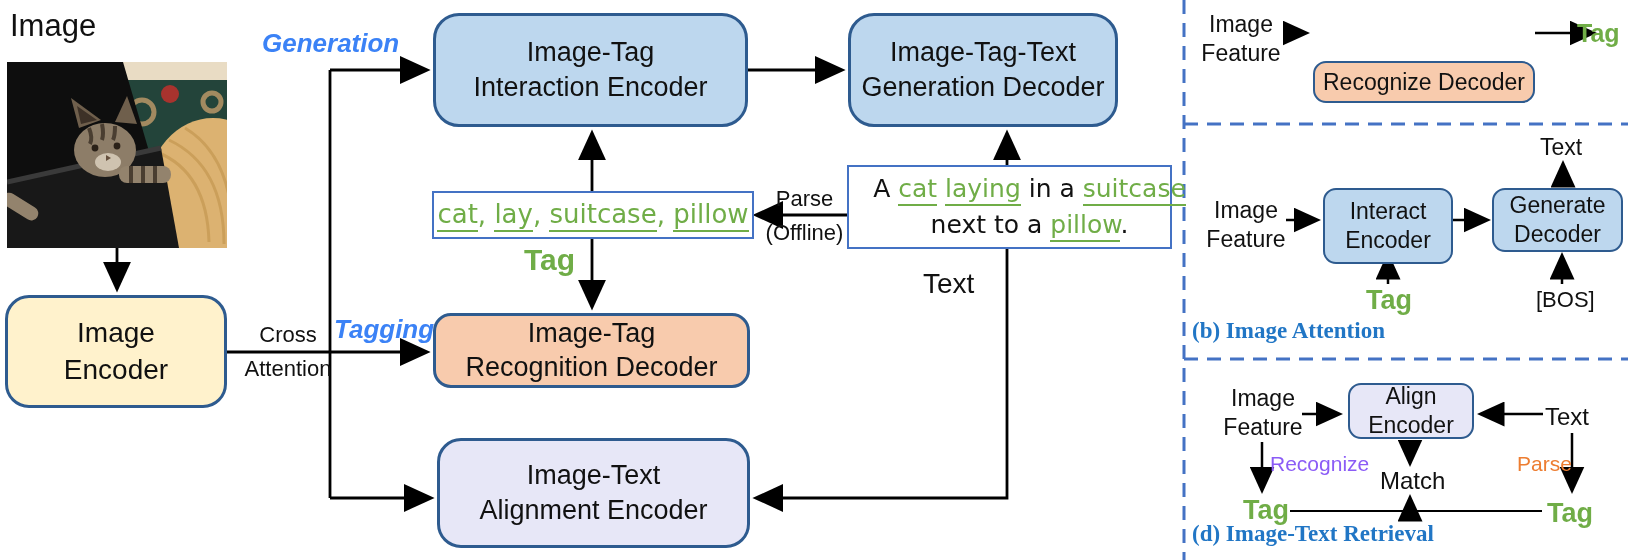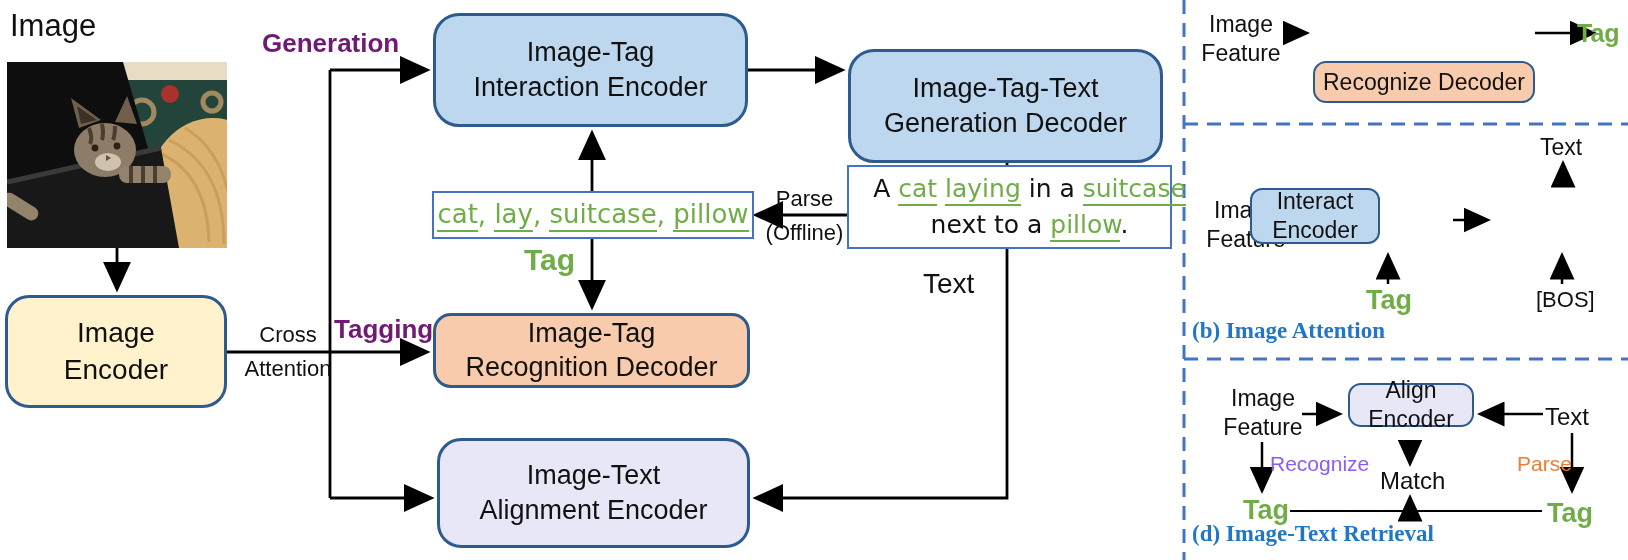--- a/index.html
+++ b/index.html
@@ -9,21 +9,21 @@
   .box{position:absolute;display:flex;flex-direction:column;align-items:center;justify-content:center;
        text-align:center;border:3px solid #2e5b8f;box-sizing:border-box;line-height:1.3;}
   .blue{background:#bdd7ee;}
   .orange{background:#f8cbad;}
   .yellow{background:#fff2cc;}
   .lav{background:#e7e7f7;}
   .whitebox{background:#fff;border:2px solid #4472c4;}
   .big{font-size:27px;border-radius:26px;}
   .mid{font-size:26px;border-radius:18px;}
   .small{font-size:23px;border-radius:13px;border-width:2.5px;line-height:1.25;}
-  .branch{position:absolute;color:#701a75;font-weight:bold;font-size:26px;}
+  .branch{position:absolute;color:#3b82f6;font-weight:bold;font-size:26px;font-style:italic;}
   .glabel{color:#70ad47;font-weight:bold;}
   .caption{position:absolute;font-family:"Liberation Serif",serif;font-weight:bold;
            font-size:23px;color:#2176c5;white-space:nowrap;}
   .plain{position:absolute;font-size:23px;text-align:center;line-height:1.25;}
   .tagword{color:#70ad47;border-bottom:2.5px solid #70ad47;padding-bottom:1px;white-space:pre;}
   .comic{font-family:"DejaVu Sans",sans-serif;}
   .comic span{white-space:pre;}
   .cap-line{line-height:36px;}
   #tag-strip{position:absolute;display:flex;align-items:center;justify-content:center;
              color:#70ad47;font-size:26px;}
@@ -141,21 +141,21 @@
   </div>
 
   <div class="branch" style="left:262px;top:28px;">Generation</div>
   <div class="branch" style="left:334px;top:314px;">Tagging</div>
 
   <div class="box blue big" style="left:433px;top:13px;width:315px;height:114px;">
     <span>Image-Tag</span>
     <span>Interaction Encoder</span>
   </div>
 
-  <div class="box blue big" style="left:848px;top:13px;width:315px;height:114px;margin-top:36px;">
+  <div class="box blue big" style="left:848px;top:13px;width:270px;height:114px;">
     <span>Image-Tag-Text</span>
     <span>Generation Decoder</span>
   </div>
 
   <div id="tag-strip" class="whitebox comic" style="left:432px;top:191px;width:318px;height:44px;">
       <span class="tagword">cat</span>
       <span>, </span>
       <span class="tagword">lay</span>
       <span>, </span>
       <span class="tagword">suitcase</span>
@@ -192,33 +192,37 @@
     <div>Feature</div>
   </div>
   <div class="box orange small" style="left:1313px;top:13px;width:222px;height:42px;margin-top:48px;">Recognize Decoder</div>
   <div class="abs glabel" style="left:1577px;top:19px;font-size:25px;">Tag</div>
 
   <div class="abs" style="left:1540px;top:134px;font-size:23px;">Text</div>
   <div class="plain" style="left:1200px;top:196px;width:92px;">
     <div>Image</div>
     <div>Feature</div>
   </div>
-  <div class="box blue small" style="left:1250px;top:188px;width:130px;height:56px;border-radius:12px;">
+  <div class="box blue small" style="left:1323px;top:188px;width:130px;height:76px;">
     <span>Interact</span>
     <span>Encoder</span>
+  </div>
+  <div class="box blue small" style="left:1492px;top:188px;width:131px;height:64px;">
+    <span>Generate</span>
+    <span>Decoder</span>
   </div>
   <div class="abs glabel" style="left:1366px;top:285px;font-size:27px;">Tag</div>
   <div class="abs" style="left:1536px;top:287px;font-size:22px;">[BOS]</div>
   <div class="caption" style="left:1192px;top:318px;">(b) Image Attention</div>
 
   <div class="plain" style="left:1218px;top:384px;width:90px;">
     <div>Image</div>
     <div>Feature</div>
   </div>
-  <div class="box lav small" style="left:1348px;top:383px;width:126px;height:44px;">
+  <div class="box lav small" style="left:1348px;top:383px;width:126px;height:56px;">
     <span>Align</span>
     <span>Encoder</span>
   </div>
   <div class="abs" style="left:1545px;top:403px;font-size:24px;">Text</div>
   <div class="abs" style="left:1270px;top:452px;font-size:21px;color:#8b5cf6;">Recognize</div>
   <div class="abs" style="left:1517px;top:452px;font-size:21px;color:#ed7d31;">Parse</div>
   <div class="abs" style="left:1380px;top:467px;font-size:24px;">Match</div>
   <div class="abs glabel" style="left:1243px;top:495px;font-size:27px;">Tag</div>
   <div class="abs glabel" style="left:1547px;top:498px;font-size:27px;">Tag</div>
   <div class="caption" style="left:1192px;top:521px;">(d) Image-Text Retrieval</div>

